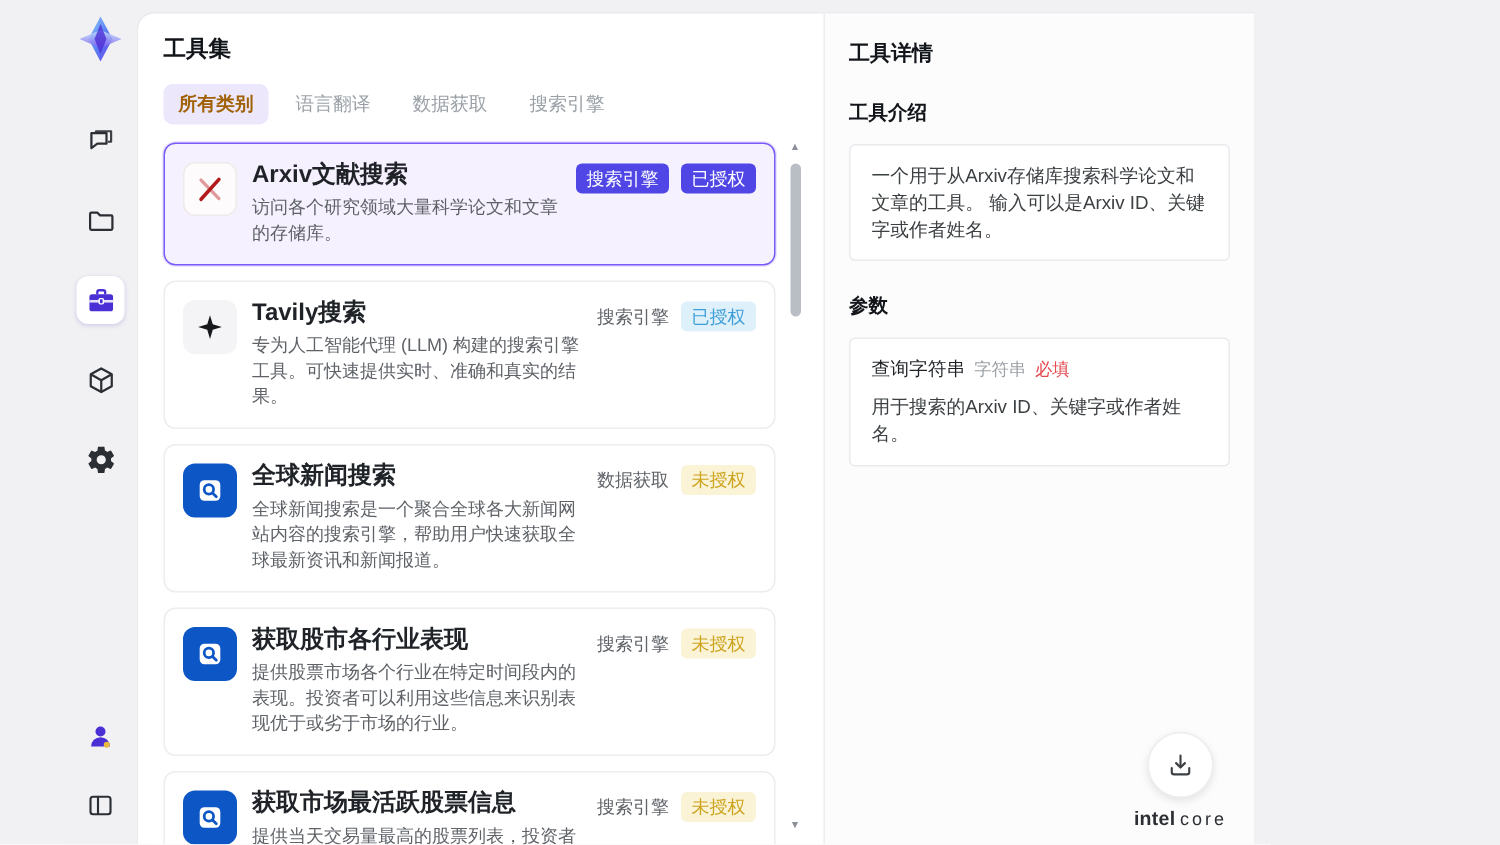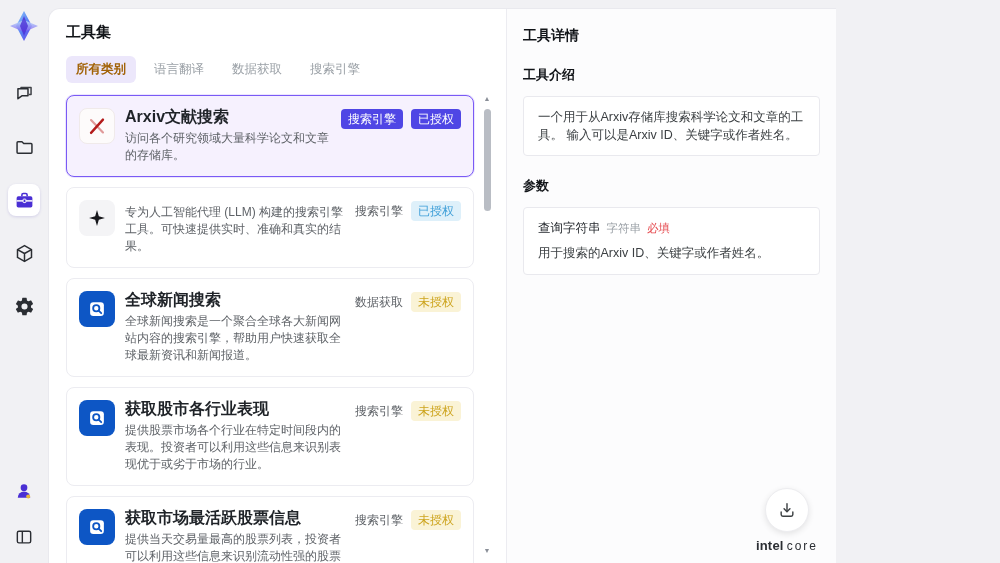--- a/index.html
+++ b/index.html
@@ -2,21 +2,21 @@
 <html><head>
 <meta charset="utf-8">
 <style>
   * { box-sizing: border-box; margin: 0; padding: 0; }
   html, body { width: 1000px; height: 563px; overflow: hidden; }
   body {
     font-family: "Liberation Sans", "DejaVu Sans", sans-serif;
     background: #f1f1f4;
     color: #1f2328;
   }
-  .app { display: flex; width: 836px; height: 563px; }
+  .app { display: flex; width: 836px; height: 563px; padding-left: 43px; }
 
   
   .rail {
     width: 48px; flex: 0 0 48px; height: 563px;
     display: flex; flex-direction: column; align-items: center;
     padding: 8px 0 10px 0; background: #f1f1f4;
   }
   .rail-logo { width: 36px; height: 36px; margin-bottom: 34px; }
   .rail-nav { display: flex; flex-direction: column; align-items: center; gap: 21px; }
   .rail-btn {
@@ -227,20 +227,21 @@
           </div>
         </div>
 
         <div class="card">
           <div class="tool-icon light">
             <svg viewBox="0 0 24 24" width="20" height="20" fill="#17181c">
               <path d="M12 2.5l2.2 7.3 7.3 2.2-7.3 2.2L12 21.5l-2.2-7.3-7.3-2.2 7.3-2.2z"></path>
             </svg>
           </div>
           <div class="card-body">
+            <div class="card-title">Tavily搜索</div>
             <div class="card-desc">专为人工智能代理 (LLM) 构建的搜索引擎工具。可快速提供实时、准确和真实的结果。</div>
           </div>
           <div class="card-tags">
             <span class="cat-plain">搜索引擎</span>
             <span class="badge blue">已授权</span>
           </div>
         </div>
 
         <div class="card">
           <div class="tool-icon blue">

